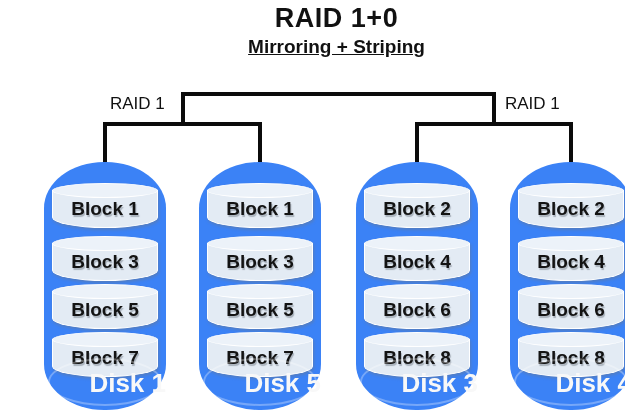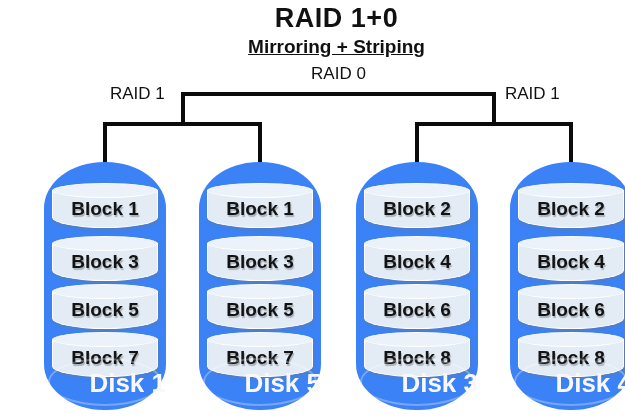--- a/index.html
+++ b/index.html
@@ -22,21 +22,21 @@
   }
   .subtitle {
     position: absolute; left: 0; top: 36px; width: 625px;
     text-align: center; font-size: 19px; font-weight: 700; text-decoration: underline;
   }
   .raid0-label {
     position: absolute; left: 157px; top: 64px; width: 315px;
     text-align: center; font-size: 17px; font-weight: 400;
   }
   .raid1-label {
-    position: absolute; top: 84px; font-size: 17px; font-weight: 400;
+    position: absolute; top: 94px; font-size: 17px; font-weight: 400;
   }
   .raid1-left  { left: 86px;  }
   .raid1-right { left: 481px; }
 
   
   .line { position: absolute; background: #0b0b0b; }
 
   
   .disk {
     position: absolute; top: 162px; width: 122px; height: 248px;
@@ -94,21 +94,20 @@
   .disk-2 { left: 332px; }
   .disk-3 { left: 486px; }
 </style>
 </head>
 <body>
 
 <div id="canvas">
 
   <div class="title">RAID 1+0</div>
   <div class="subtitle">Mirroring + Striping</div>
-  <div class="raid0-label">RAID 0</div>
   <div class="raid1-label raid1-left">RAID 1</div>
   <div class="raid1-label raid1-right">RAID 1</div>
 
   <div class="line" style="left:157px; top:92px; width:315px; height:4px;"></div>
   <div class="line" style="left:157px; top:92px; width:4px; height:34px;"></div>
   <div class="line" style="left:468px; top:92px; width:4px; height:34px;"></div>
 
   <div class="line" style="left:79px;  top:122px; width:159px; height:4px;"></div>
   <div class="line" style="left:79px;  top:122px; width:4px; height:44px;"></div>
   <div class="line" style="left:234px; top:122px; width:4px; height:44px;"></div>

